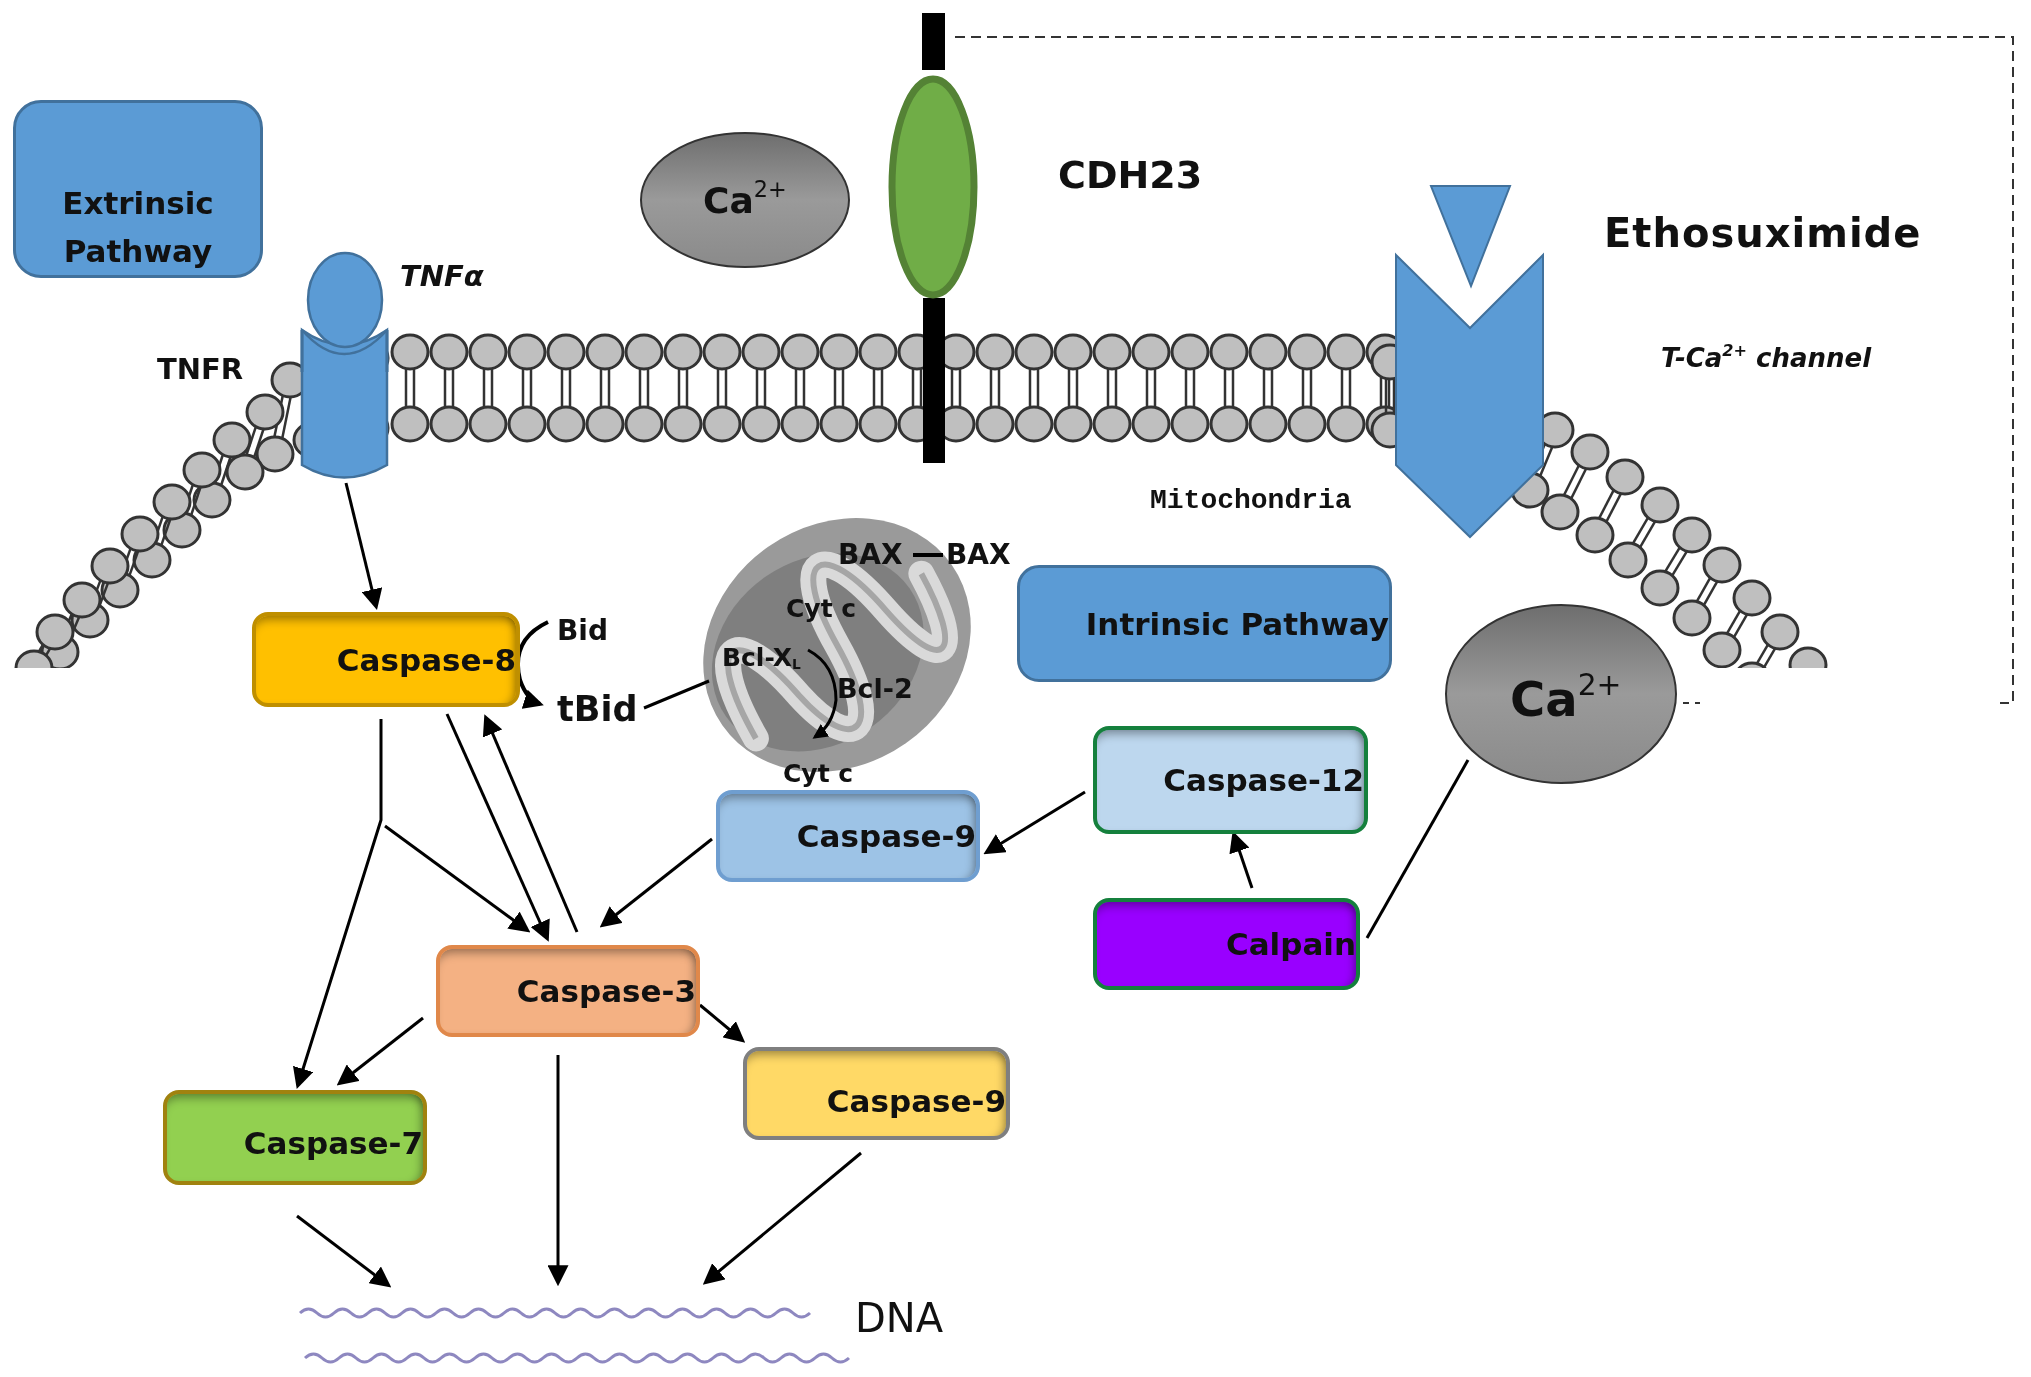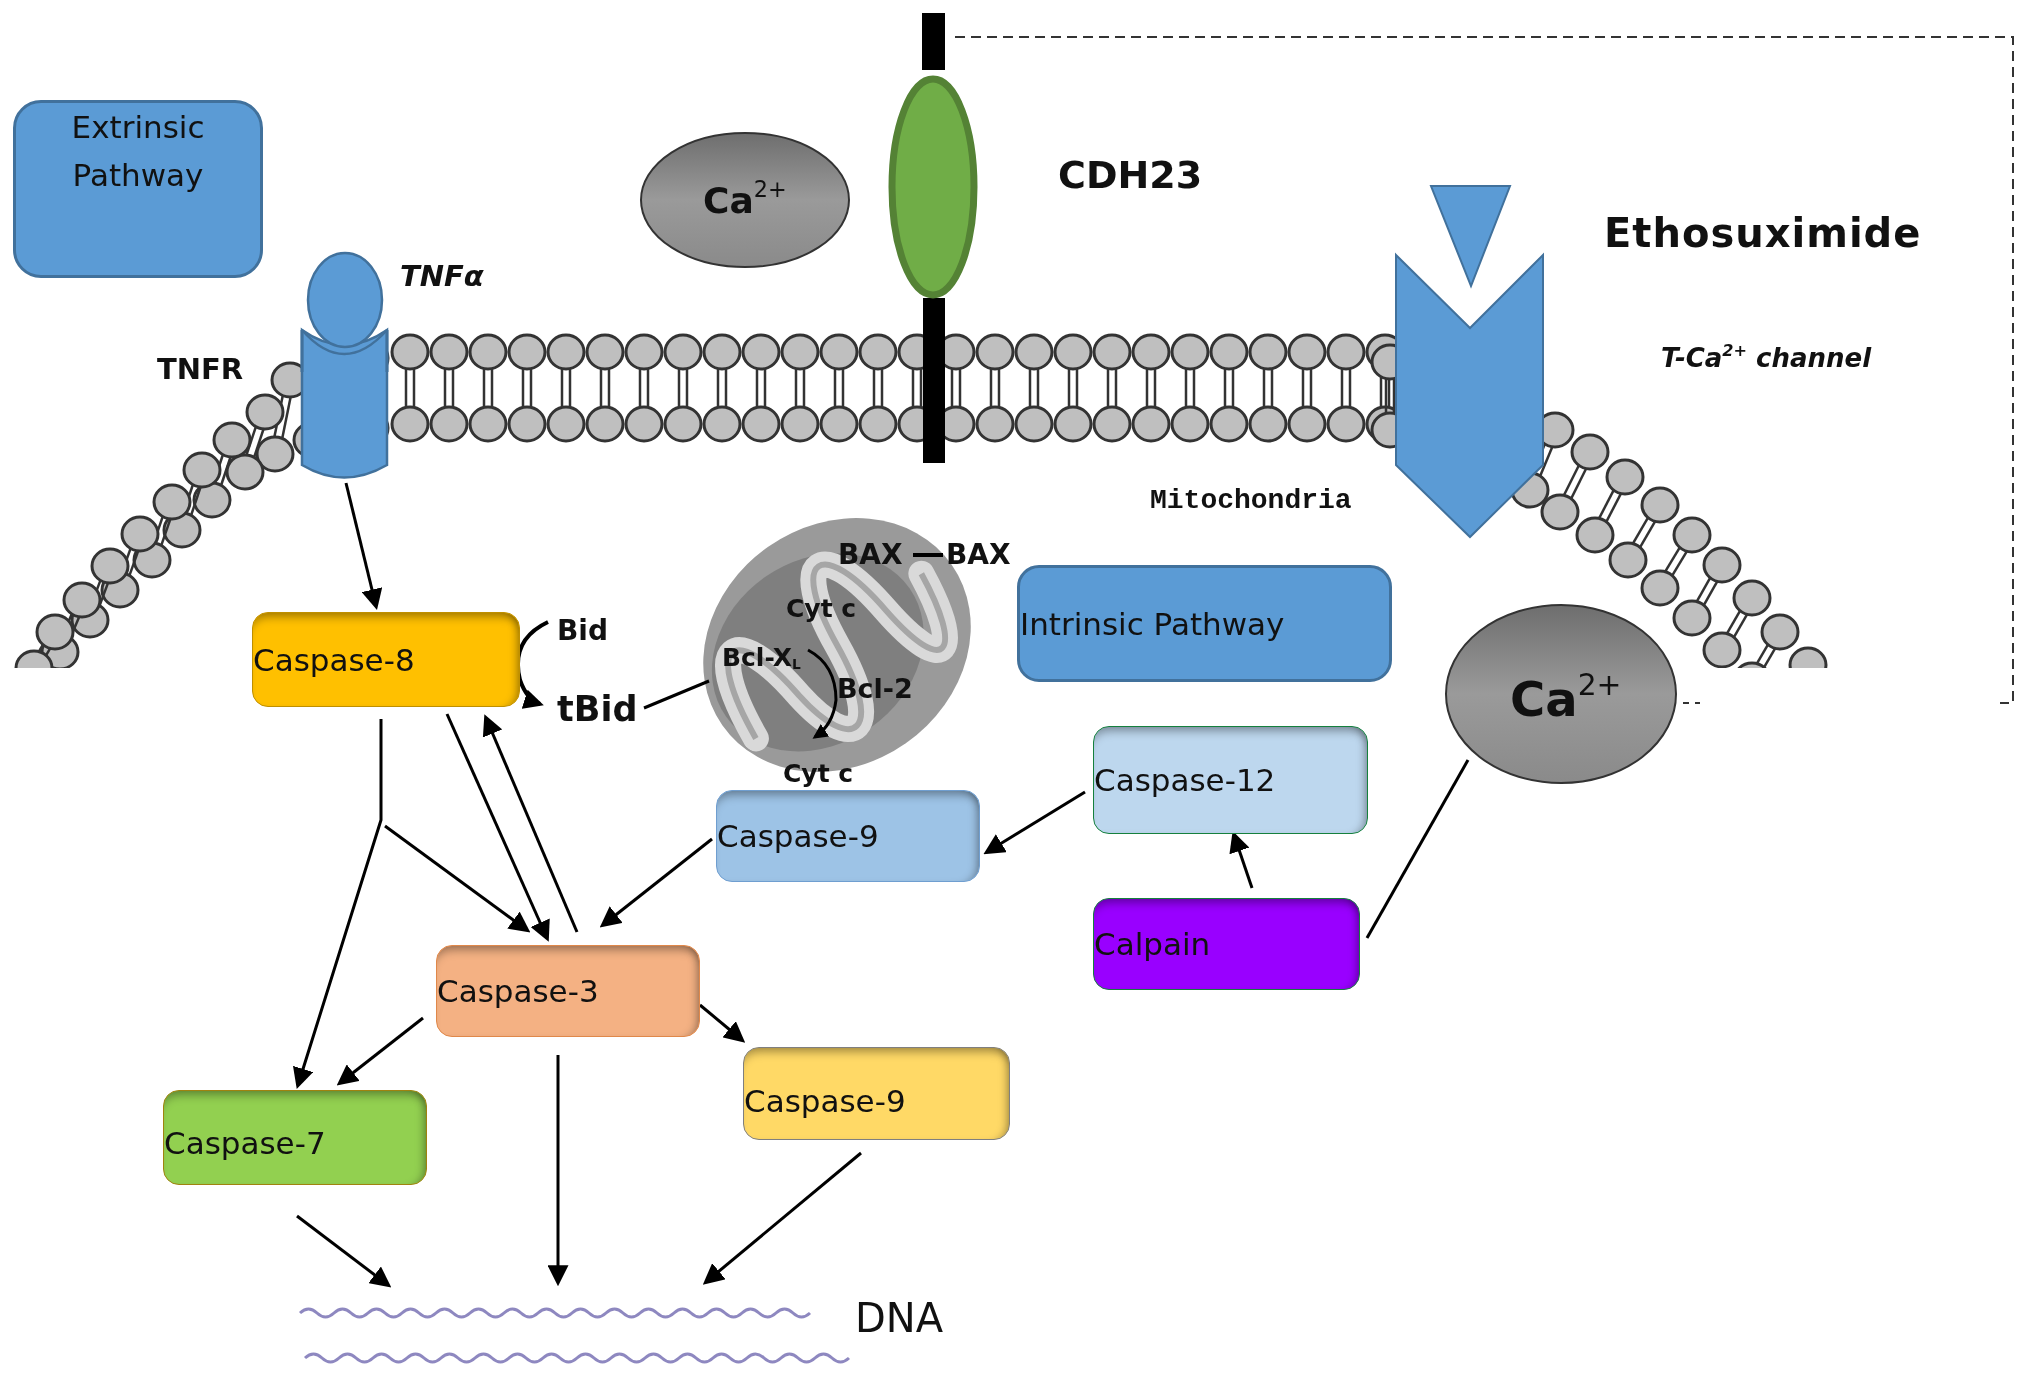--- a/index.html
+++ b/index.html
@@ -1,21 +1,21 @@
 <!DOCTYPE html>
 <html><head>
 <meta charset="utf-8">
 <style>
   html, body { margin: 0; padding: 0; background: #ffffff; }
   body { width: 2031px; height: 1377px; position: relative; overflow: hidden; font-family: "DejaVu Sans", sans-serif; }
   #stage { position: absolute; left: 0; top: 0; width: 2031px; height: 1377px; }
   .lbl { position: absolute; font-family: "DejaVu Sans", sans-serif; font-weight: bold; color: #111; white-space: nowrap; line-height: 1; }
-  .box { position: absolute; display: flex; align-items: center; justify-content: flex-start; box-sizing: border-box; font-family: "DejaVu Sans", sans-serif; font-weight: normal; color: #111; text-align: center; }
+  .box { position: absolute; display: flex; align-items: center; justify-content: flex-end; box-sizing: border-box; font-family: "DejaVu Sans", sans-serif; font-weight: bold; color: #111; text-align: center; }
   .pathway { background: #5b9bd5; border: 3px solid #41719c; border-radius: 28px; }
-  .casp { border-radius: 16px; border: 1px solid #15803d; box-shadow: inset 0 10px 10px -6px rgba(0,0,0,0.35), inset -8px 0 8px -6px rgba(0,0,0,0.35); font-size: 31px; }
+  .casp { border-radius: 16px; border: 4px solid #15803d; box-shadow: inset 0 10px 10px -6px rgba(0,0,0,0.35), inset -8px 0 8px -6px rgba(0,0,0,0.35); font-size: 31px; }
   sup { font-size: 0.62em; vertical-align: 0.7em; line-height: 0; }
   sub { font-size: 0.55em; vertical-align: -0.25em; line-height: 0; }
 </style>
 </head>
 <body>
 
 <div id="stage">
   <svg id="art" width="2031" height="1377" viewBox="0 0 2031 1377" xmlns="http://www.w3.org/2000/svg" style="position:absolute;left:0;top:0">
     <defs>
       <marker id="ah" viewBox="0 0 10 10" refX="8" refY="5" markerWidth="7" markerHeight="7" orient="auto-start-reverse">

